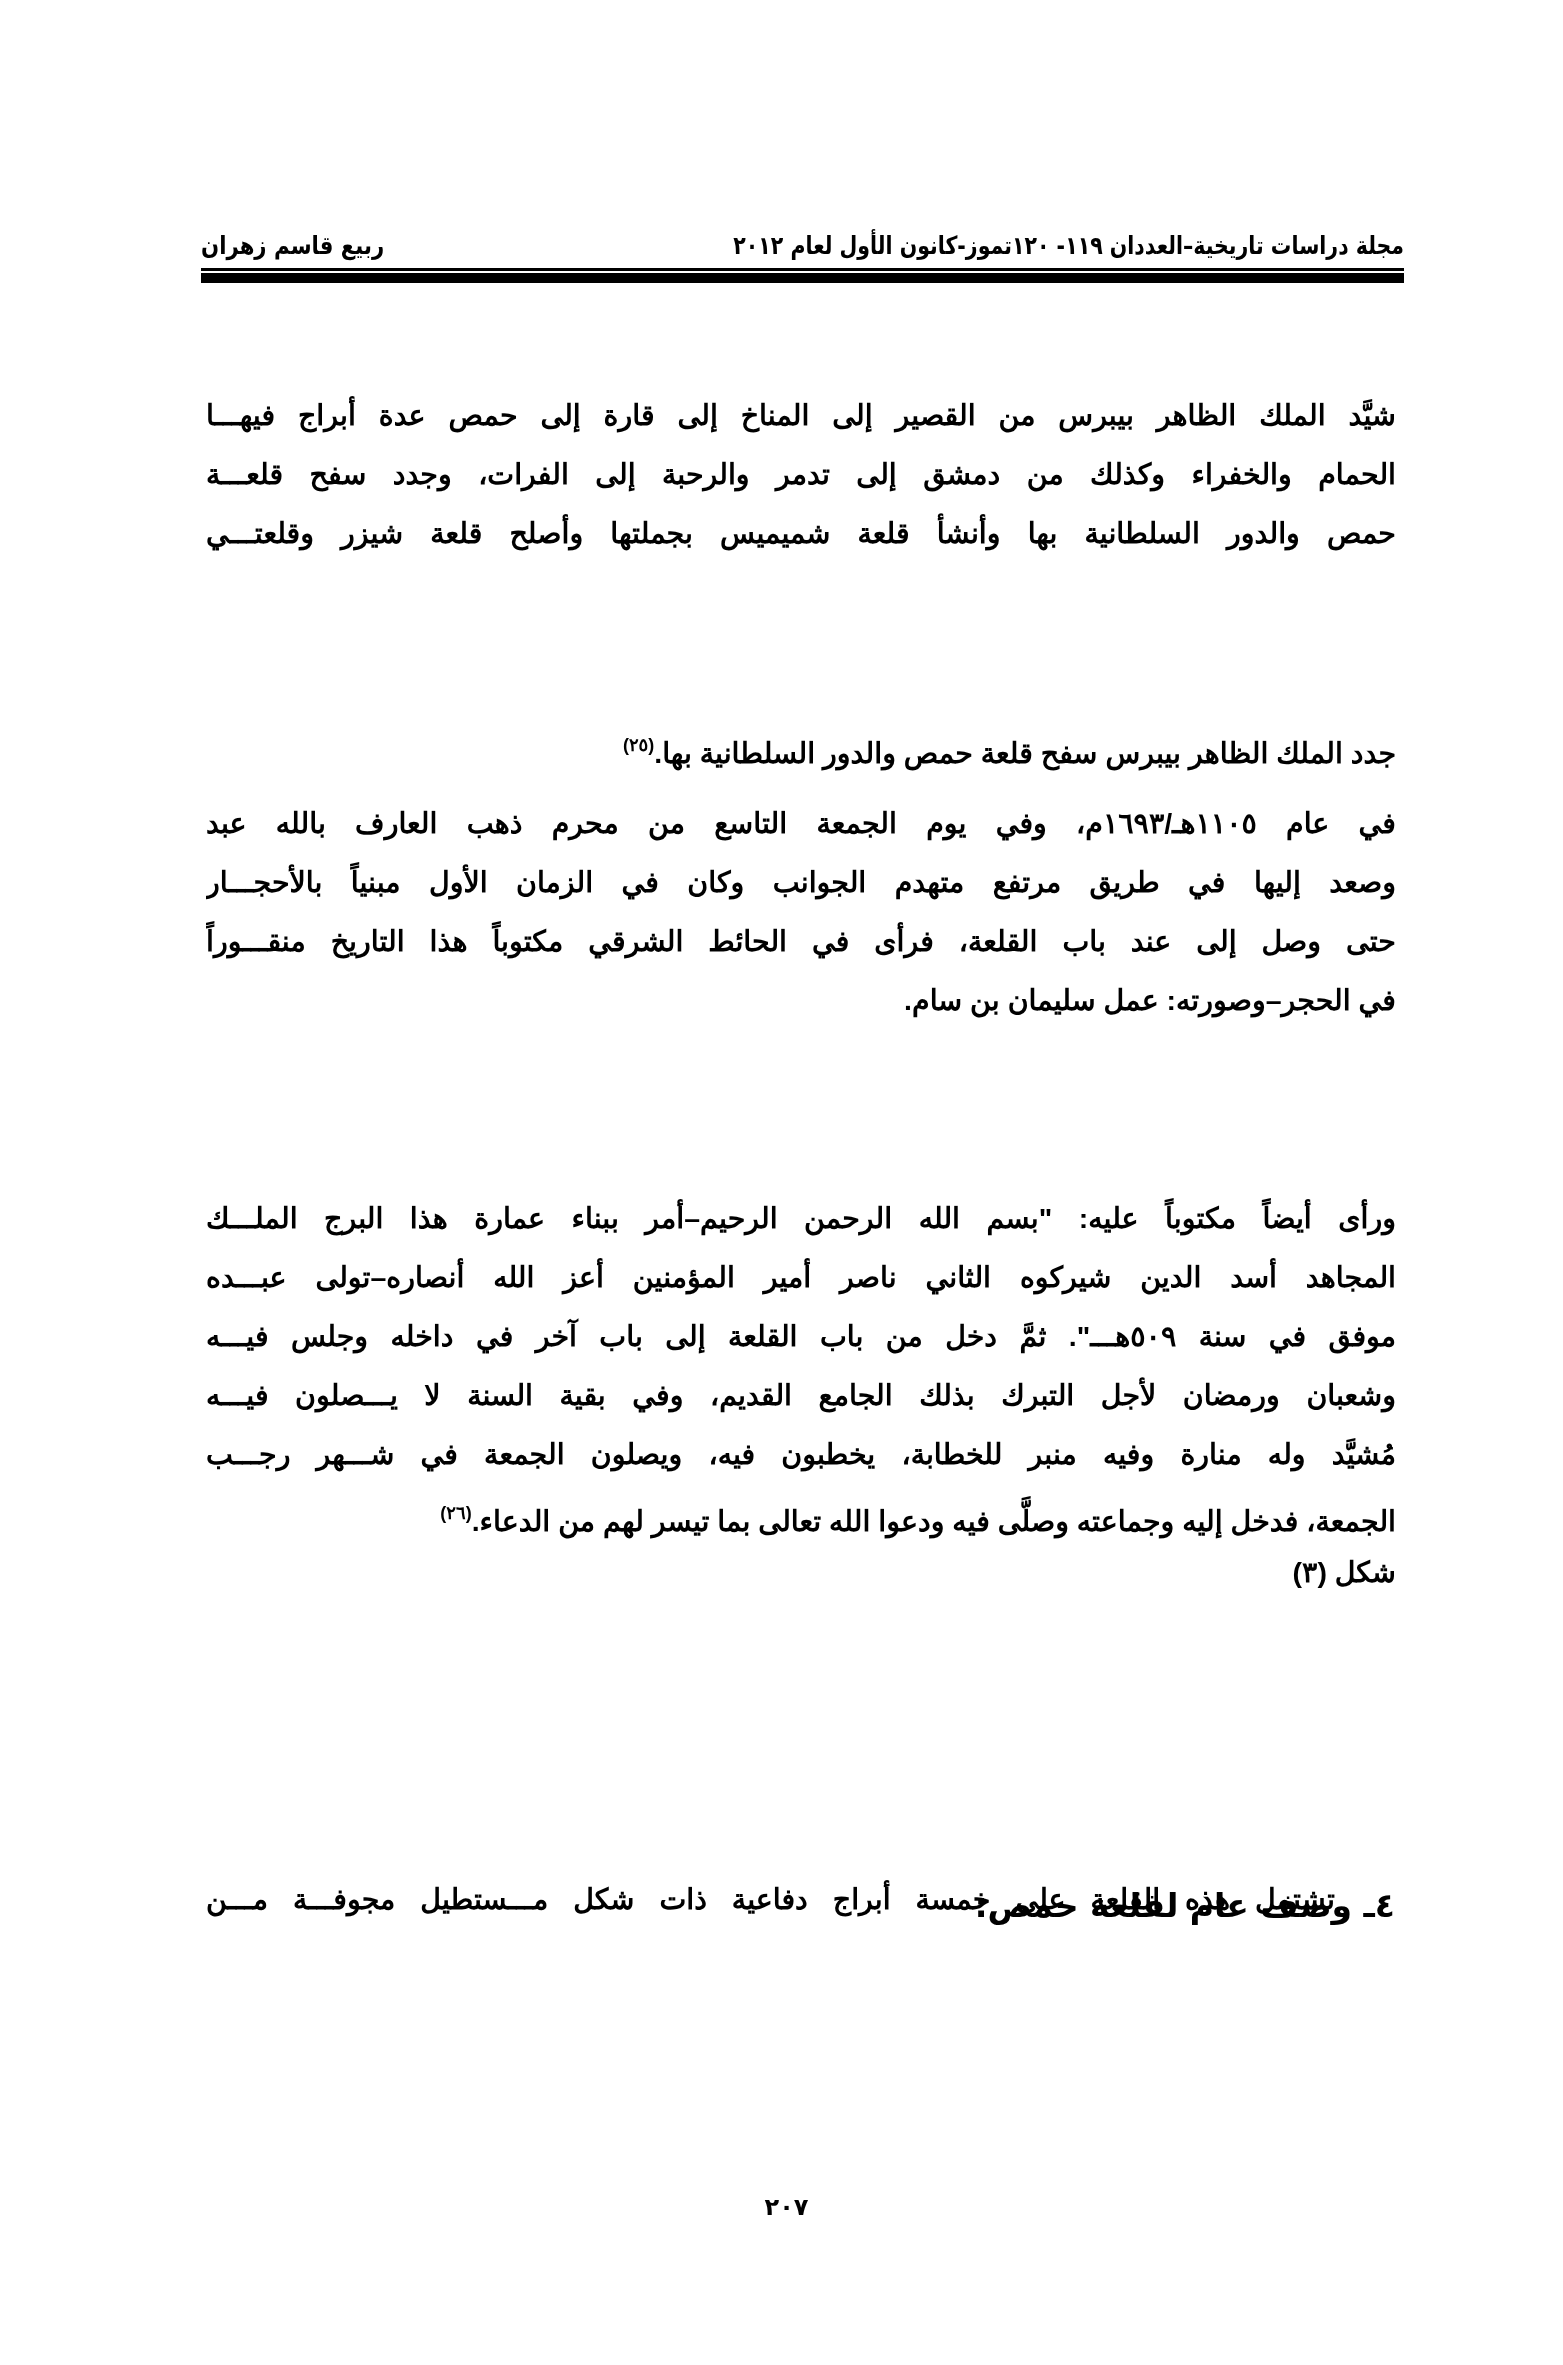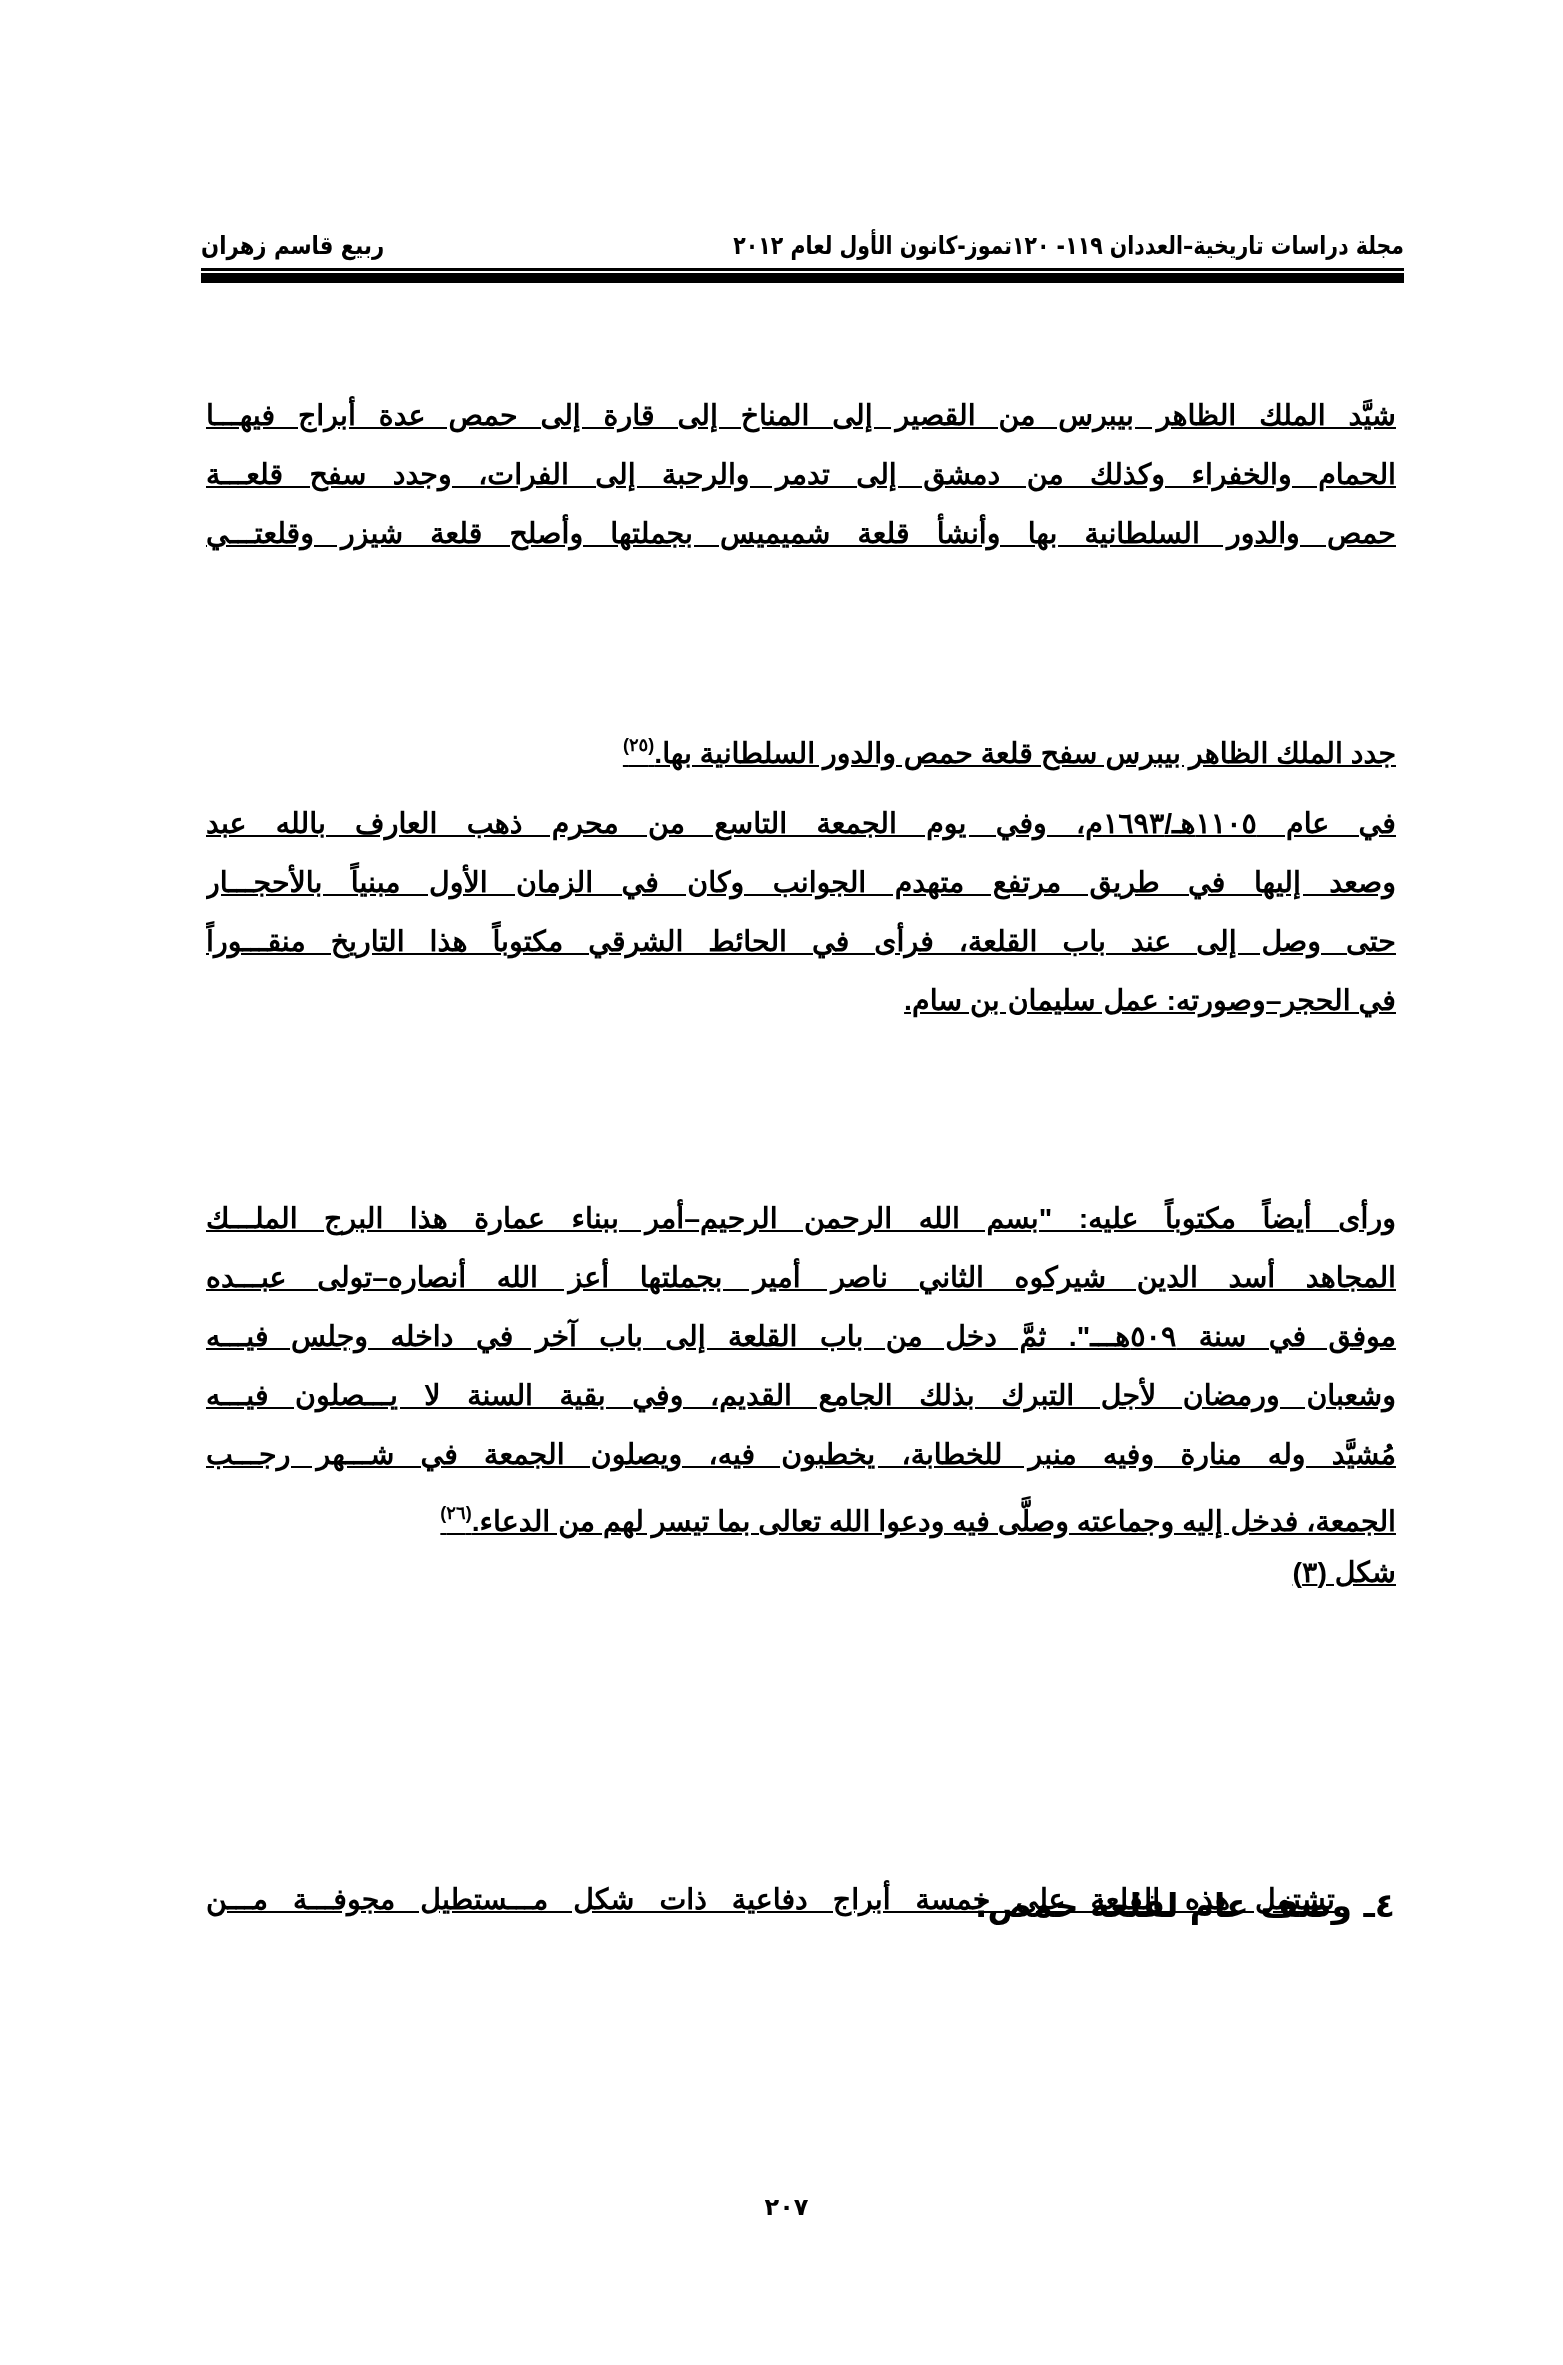--- a/index.html
+++ b/index.html
@@ -26,21 +26,20 @@
   }
   .rule-thin { position: absolute; left: 201px; top: 268px; width: 1203px; height: 2.6px; background: #000; }
   .rule-thick { position: absolute; left: 201px; top: 273px; width: 1203px; height: 10.4px; background: #000; }
 
   .body-text {
     position: absolute; left: 206px; width: 1190px;
     direction: rtl; text-align: justify;
     font-family: "Liberation Sans", sans-serif; font-weight: bold;
     font-size: 28.5px; line-height: 59px;
     text-align-last: right;
-    text-decoration: underline;
   }
   .line { display: block; white-space: nowrap; text-align: justify; text-align-last: justify; height: 59px; overflow: hidden; }
   .line.last { text-align-last: right; }
   .fn { font-size: 18px; vertical-align: 12px; font-weight: bold; }
   .section-heading {
     position: absolute; right: 168px; top: 1880px;
     direction: rtl; font-family: "DejaVu Sans", sans-serif; font-weight: bold; font-size: 33px; line-height: 52px;
   }
   .page-number {
     position: absolute; left: 752px; top: 2193px; width: 69px; text-align: center;
@@ -69,21 +68,21 @@
 
 <div class="body-text" style="top:794px;">
   <span class="line">في عام ١١٠٥هـ/١٦٩٣م، وفي يوم الجمعة التاسع من محرم ذهب العارف بالله عبد</span>
   <span class="line">وصعد إليها في طريق مرتفع متهدم الجوانب وكان في الزمان الأول مبنياً بالأحجـــار</span>
   <span class="line">حتى وصل إلى عند باب القلعة، فرأى في الحائط الشرقي مكتوباً هذا التاريخ منقـــوراً</span>
   <span class="line last">في الحجر–وصورته: عمل سليمان بن سام.</span>
 </div>
 
 <div class="body-text" style="top:1189px;">
   <span class="line">ورأى أيضاً مكتوباً عليه: "بسم الله الرحمن الرحيم–أمر ببناء عمارة هذا البرج الملـــك</span>
-  <span class="line">المجاهد أسد الدين شيركوه الثاني ناصر أمير بجملتها أعز الله أنصاره–تولى عبـــده</span>
+  <span class="line">المجاهد أسد الدين شيركوه الثاني ناصر أمير المؤمنين أعز الله أنصاره–تولى عبـــده</span>
   <span class="line">موفق في سنة ٥٠٩هـــ". ثمَّ دخل من باب القلعة إلى باب آخر في داخله وجلس فيـــه</span>
   <span class="line">وشعبان ورمضان لأجل التبرك بذلك الجامع القديم، وفي بقية السنة لا يـــصلون فيـــه</span>
   <span class="line">مُشيَّد وله منارة وفيه منبر للخطابة، يخطبون فيه، ويصلون الجمعة في شـــهر رجـــب</span>
   <span class="line last"><span>الجمعة، فدخل إليه وجماعته وصلَّى فيه ودعوا الله تعالى بما تيسر لهم من الدعاء.</span><span class="fn">(٢٦)</span></span>
   <span class="line last">شكل (٣)</span>
 </div>
 
 <div class="section-heading">٤ـ وصف عام لقلعة حمص:</div>
 
 <div class="body-text" style="top:1870px;">

